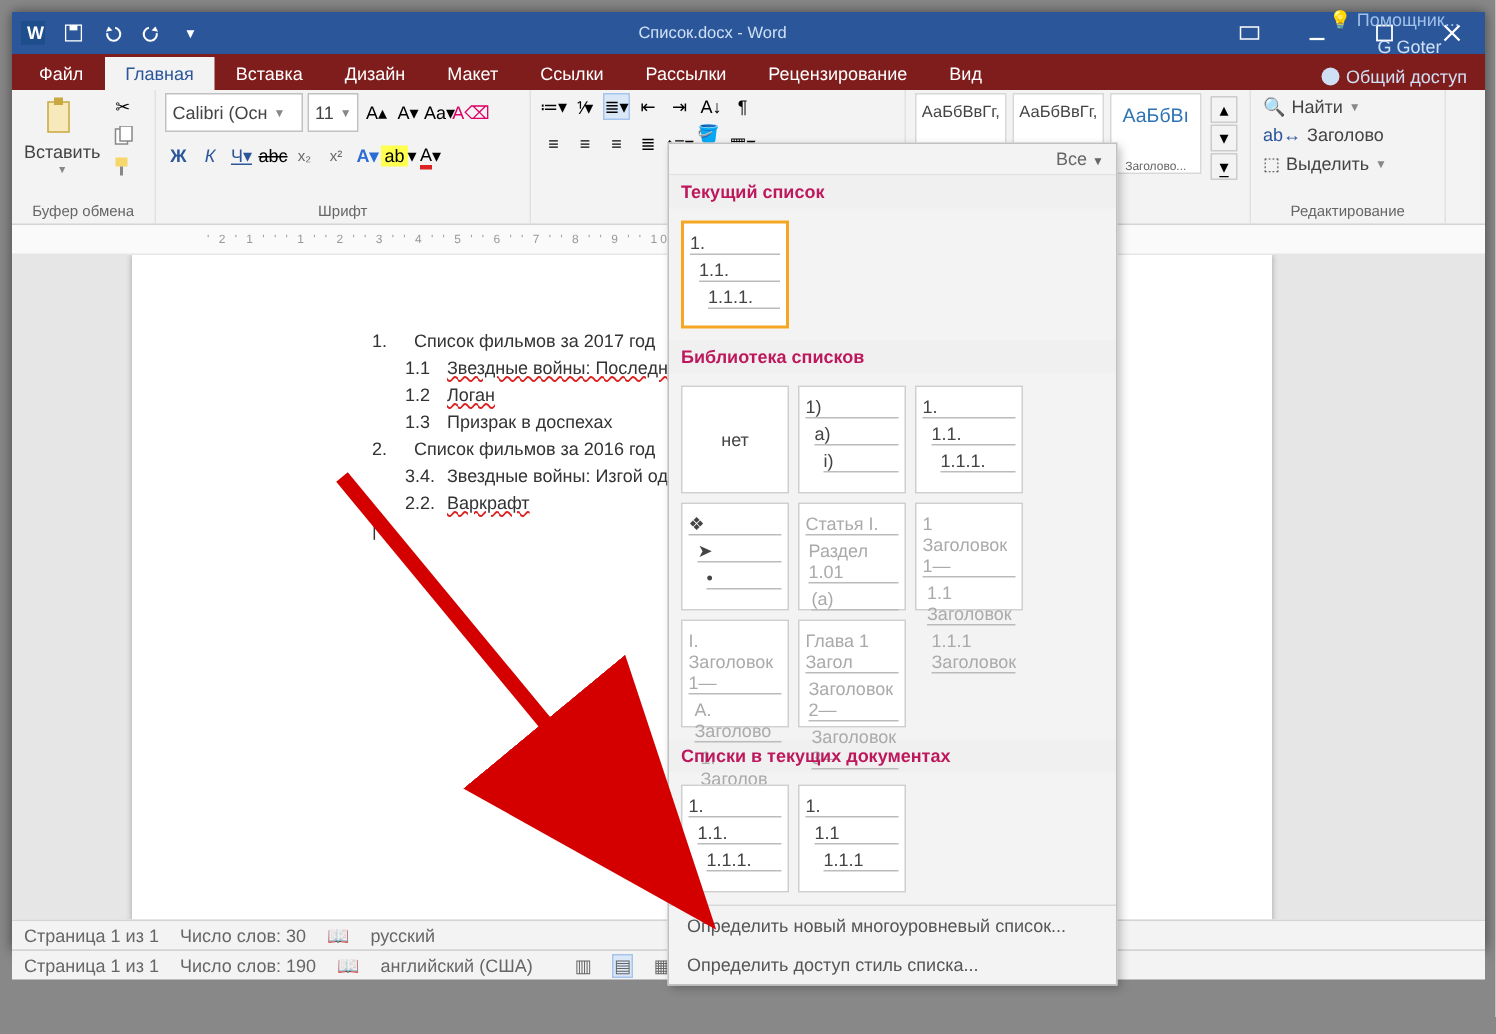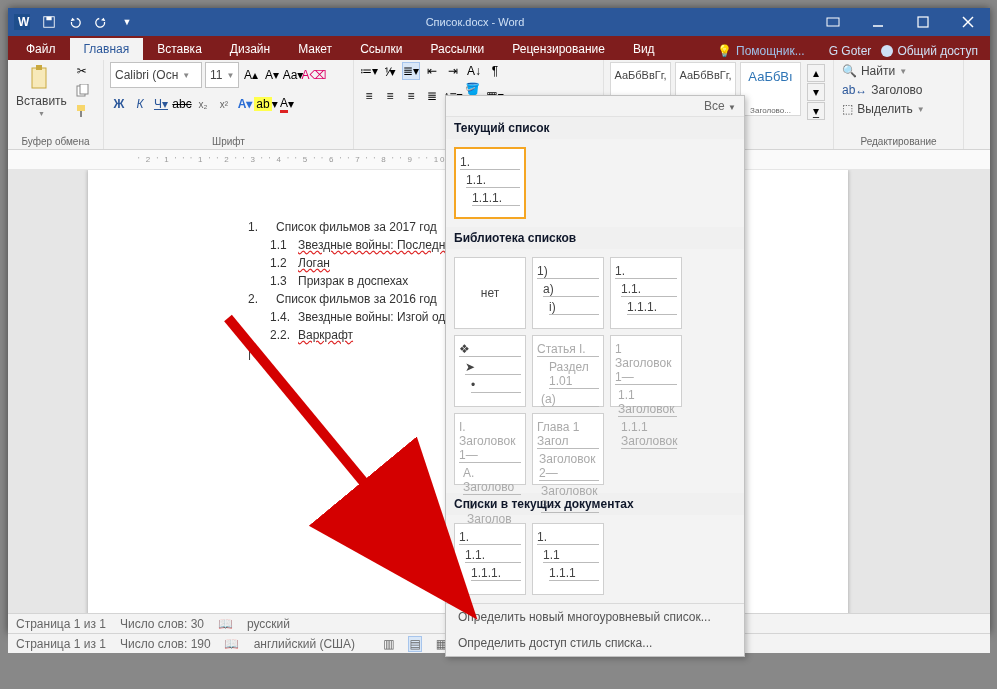--- a/index.html
+++ b/index.html
@@ -16,21 +16,21 @@
 .tb-btns { display:flex; }
 .tb-btn { width:45px; height:28px; display:flex; align-items:center; justify-content:center; color:#fff; }
 .qa-btn { width:26px; height:28px; display:flex; align-items:center; justify-content:center; color:#fff; }
 .qa-btn svg { width:14px; height:14px; }
 
 
 .ribbon-tabs { height:24px; background:#7f1d1d; display:flex; align-items:flex-end; color:#fff; padding-left:4px; }
 .rt { padding:4px 14px; font-size:12px; cursor:pointer; }
 .rt.active { background:#f3f3f3; color:#2b579a; }
 .rt-file { color:#fff; }
-.rt-right { margin-left:auto; display:flex; align-items:center; gap:4px; padding-right:6px; color:#cfe0f5; font-size:11px; }
+.rt-right { margin-left:auto; display:flex; align-items:center; gap:4px; padding-right:6px; color:#cfe0f5; font-size:11px;flex-direction:column; }
 .rt-right .helper { color:#9fc0e8; }
 .rt-right .share { display:flex; align-items:center; gap:4px; padding:2px 6px; }
 .rt-right .share span.ico { width:12px;height:12px; background:#cfe0f5; border-radius:50%; }
 
 
 .ribbon { height:90px; background:#f3f3f3; border-bottom:1px solid #d4d4d4; display:flex; }
 .rgroup { border-right:1px solid #e1e1e1; display:flex; flex-direction:column; padding:2px 6px 0; }
 .rgroup .body { flex:1; display:flex; align-items:flex-start; gap:4px; }
 .rgroup .label { text-align:center; font-size:10px; color:#666; padding-bottom:2px; }
 .rbtn { display:flex; flex-direction:column; align-items:center; gap:2px; padding:2px; font-size:10px; color:#444; }
@@ -68,21 +68,21 @@
 .zoom-slider { width:90px; height:3px; background:#ccc; position:relative; }
 .zoom-slider .thumb { position:absolute; left:45px; top:-3px; width:4px; height:9px; background:#888; }
 
 
 .outer-status { position:absolute; left:8px; top:633px; width:982px; height:20px; background:#f3f3f3; border-top:1px solid #d4d4d4; display:flex; align-items:center; font-size:11px; color:#666; padding:0 8px; gap:14px; }
 
 
 .ml-panel { position:absolute; left:445px; top:95px; width:300px; background:#f3f3f3; border:1px solid #c1c1c1; box-shadow:2px 2px 6px rgba(0,0,0,.25); z-index:50; font-size:11px; color:#444; }
 .ml-panel .top { text-align:right; padding:3px 8px; color:#666; border-bottom:1px solid #e2e2e2; }
 .ml-panel .top .dd { font-size:8px; }
-.ml-section-title { background:#f0f0f0; padding:4px 8px; font-weight:600; color:#0f172a; }
+.ml-section-title { background:#f0f0f0; padding:4px 8px; font-weight:600; color:#be185d; }
 .ml-grid { display:flex; flex-wrap:wrap; gap:6px; padding:8px; }
 .ml-item { width:72px; height:72px; background:#fff; border:1px solid #cfcfcf; padding:6px 4px; font-size:8px; color:#444; display:flex; flex-direction:column; justify-content:flex-start; gap:3px; }
 .ml-item.selected { border:2px solid #f5a623; }
 .ml-line { border-bottom:1px solid #bbb; display:flex; align-items:center; gap:2px; }
 .ml-line .n { min-width:22px; display:inline-block; }
 .ml-line.gray .n { color:#aaa; }
 .ml-item.none { align-items:center; justify-content:center; font-size:10px; color:#444; }
 .ml-footer { border-top:1px solid #d9d9d9; }
 .ml-footer .mi { padding:6px 12px; color:#555; display:flex; justify-content:space-between; }
 .ml-footer .mi.disabled { color:#b8b8b8; }
@@ -306,21 +306,21 @@
   </div>
 
   <div class="doc-area">
     <div class="page">
       <div class="page-content">
         <div class="line"><span class="num">1.</span><span>Список фильмов за 2017 год</span></div>
         <div class="line" style="padding-left:22px;"><span class="num">1.1</span><span style="text-decoration:underline wavy #d22;">Звездные войны: Последни</span></div>
         <div class="line" style="padding-left:22px;"><span class="num">1.2</span><span style="text-decoration:underline wavy #d22;">Логан</span></div>
         <div class="line" style="padding-left:22px;"><span class="num">1.3</span><span>Призрак в доспехах</span></div>
         <div class="line"><span class="num">2.</span><span>Список фильмов за 2016 год</span></div>
-        <div class="line" style="padding-left:22px;"><span class="num">1.4.</span><span>Звездные войны: Изгой од</span></div>
+        <div class="line" style="padding-left:22px;"><span class="num">3.4.</span><span>Звездные войны: Изгой од</span></div>
         <div class="line" style="padding-left:22px;"><span class="num">2.2.</span><span style="text-decoration:underline wavy #d22;">Варкрафт</span></div>
         <div class="line" style="padding-left:0;">|</div>
       </div>
     </div>
   </div>
 
   <div class="status">
     <span>Страница 1 из 1</span>
     <span>Число слов: 30</span>
     <span>📖</span>
@@ -399,21 +399,21 @@
           <span class="n">➤</span>
         </div>
       <div class="ml-line" style="margin-left:12px;">
           <span class="n">•</span>
         </div>
     </div>
     <div class="ml-item">
       <div class="ml-line gray">
           <span class="n">Статья I.</span>
         </div>
-      <div class="ml-line gray" style="margin-left:12px;">
+      <div class="ml-line gray" style="margin-left:2px;">
           <span class="n">Раздел 1.01</span>
         </div>
       <div class="ml-line gray" style="margin-left:4px;">
           <span class="n">(a)</span>
         </div>
     </div>
     <div class="ml-item">
       <div class="ml-line gray">
           <span class="n">1 Заголовок 1—</span>
         </div>

